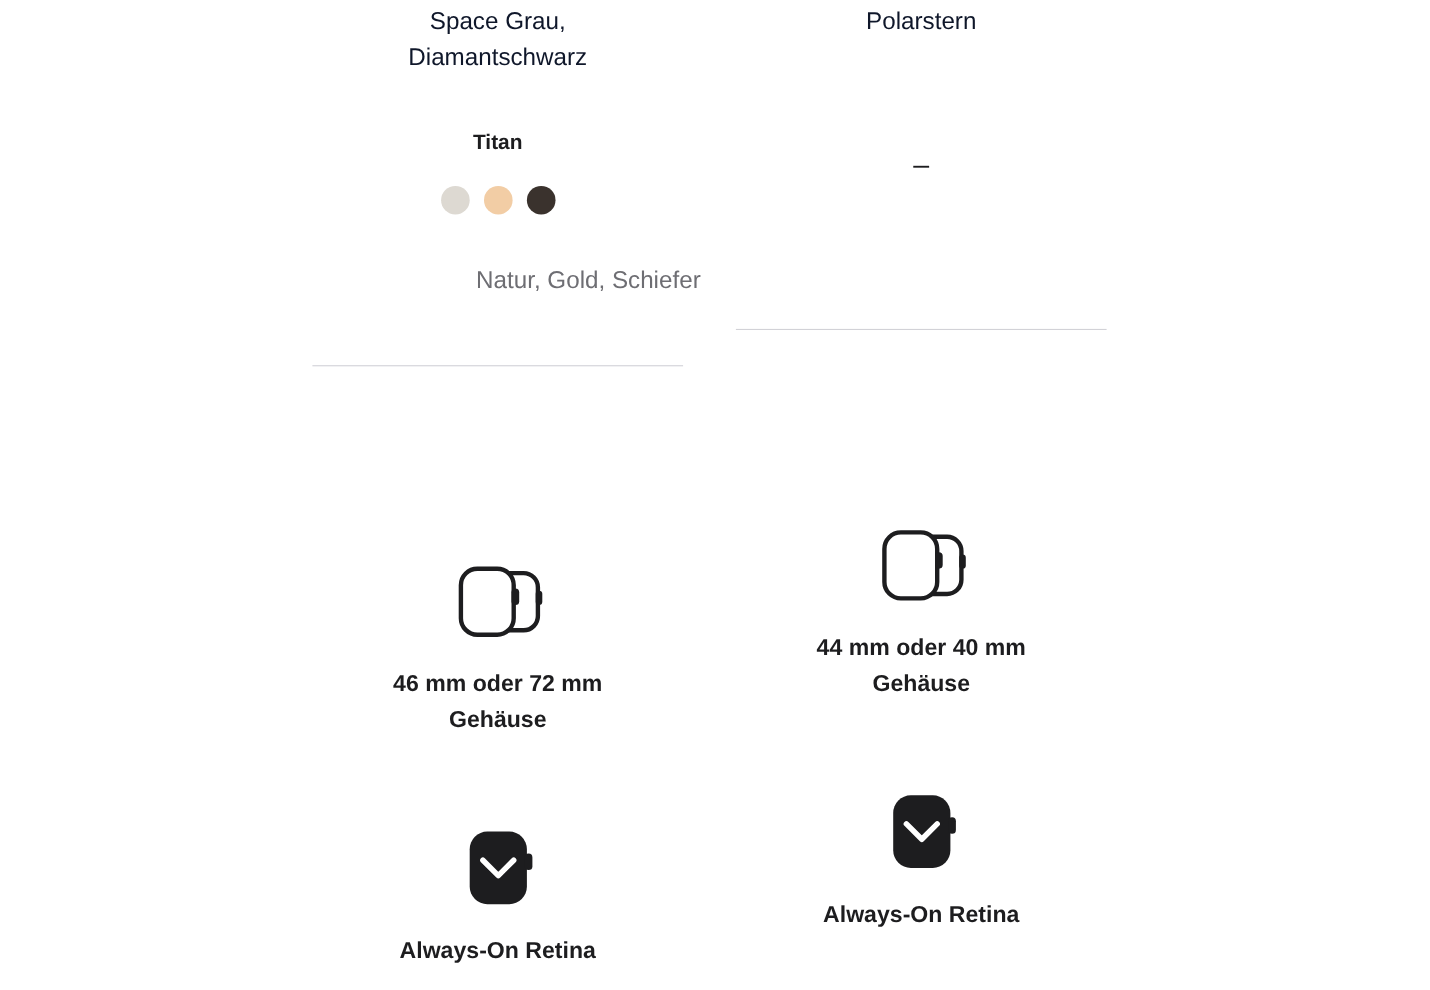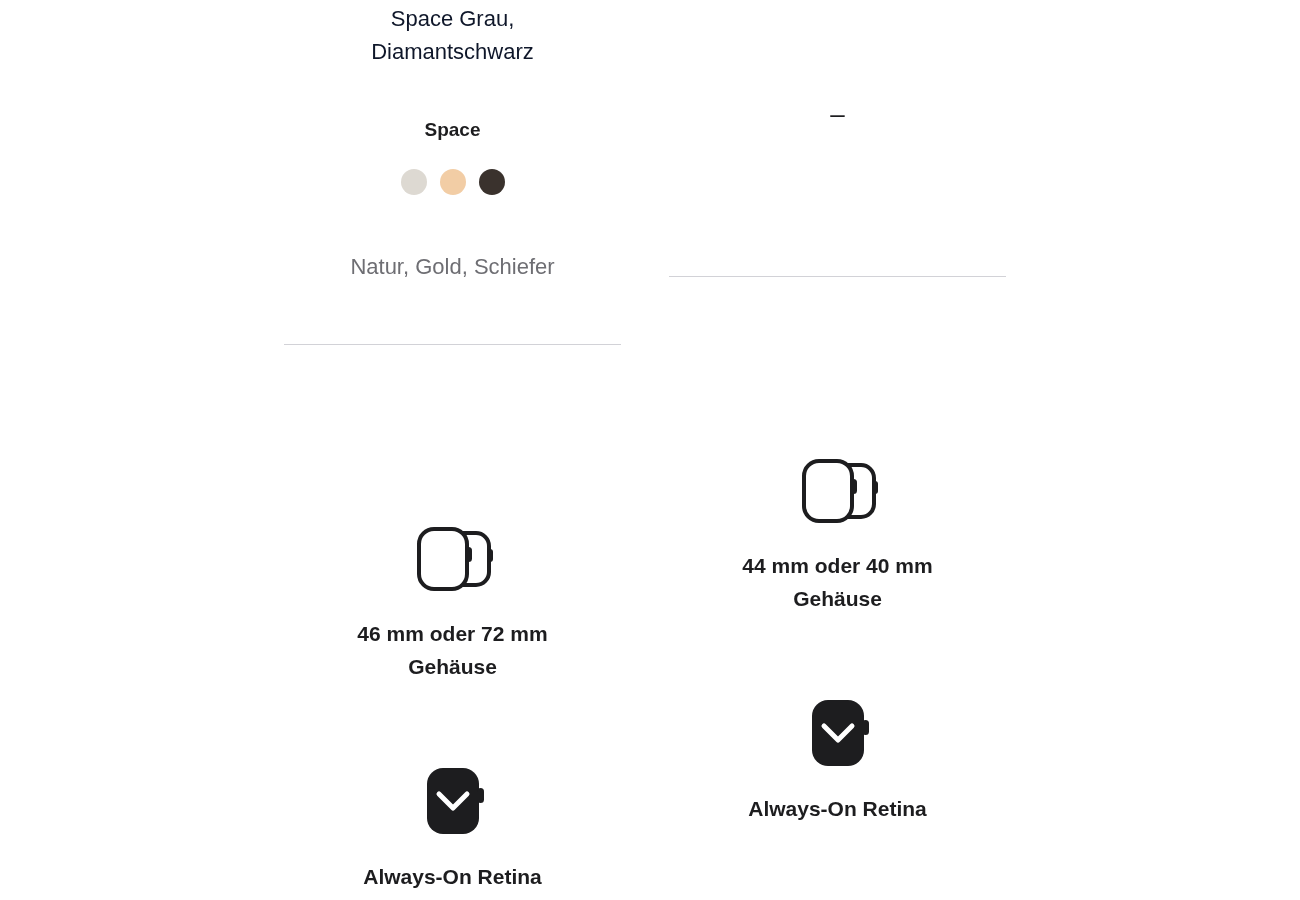--- a/index.html
+++ b/index.html
@@ -86,26 +86,26 @@
     align-items: center;
     height: 40px;
     margin-top: 20px;
     font-size: 26px;
     color: #1d1d1f;
     font-weight: 400;
     letter-spacing: 0;
   }
 
   .finish-list {
-    text-align: center;
+    text-align: right;
     color: #6e6e73;
     font-size: 22px;
     line-height: 30px;
     font-weight: 400;
-    margin: 12px;
+    margin: 0;
     padding-top: 38px;
   }
 
   .divider {
     height: 1px;
     background: #d2d2d7;
     margin: 62px 16px 0 16px;
   }
 
   
@@ -147,21 +147,21 @@
 <div class="compare-grid">
 
   <div class="col-gutter"></div>
 
   <div class="col">
     <div class="col-inner">
 
       <div class="finish-names">Space Grau,
 Diamantschwarz</div>
 
-      <div class="material-title">Space</div>
+      <div class="material-title">Titan</div>
 
       <div class="swatch-row">
         <span class="swatch" style="background:#ddd9d2;"></span>
         <span class="swatch" style="background:#f2cda5;"></span>
         <span class="swatch" style="background:#3a322d;"></span>
       </div>
 
       <div class="finish-list">Natur, Gold, Schiefer</div>
 
       <div class="divider"></div>
@@ -193,20 +193,21 @@
         </div>
         <div class="feature-label">Always-On Retina</div>
       </div>
 
     </div>
   </div>
 
   <div class="col">
     <div class="col-inner">
 
+      <div class="finish-names">Polarstern</div>
 
       <div class="material-title">&nbsp;</div>
 
       <div class="dash-row">–</div>
 
       <div class="finish-list">&nbsp;</div>
 
       <div class="divider"></div>
 
       <div class="spacer-case"></div>

